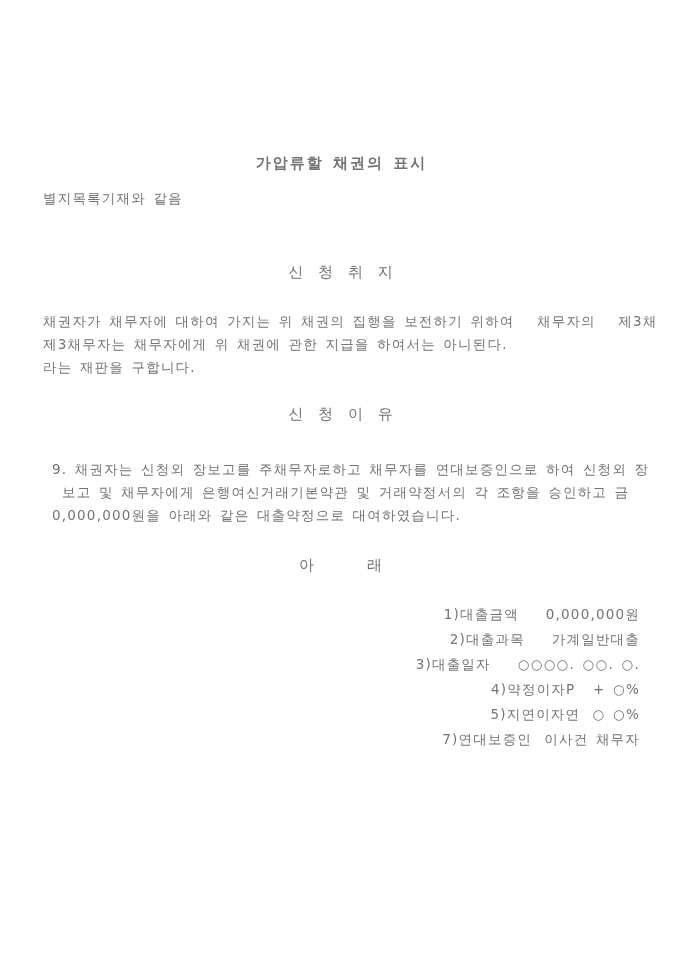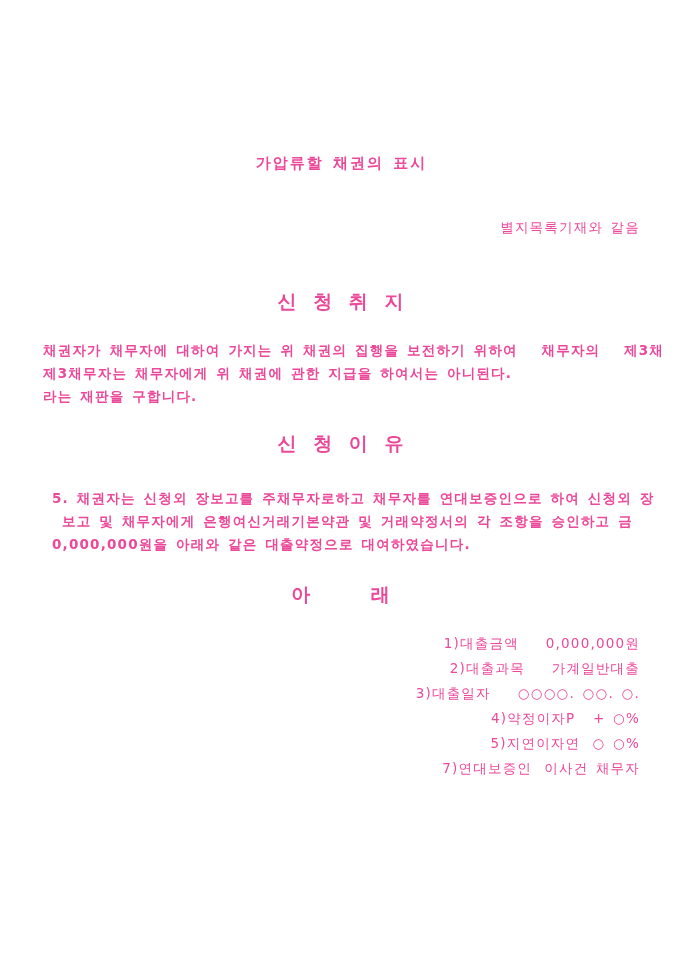--- a/index.html
+++ b/index.html
@@ -24,40 +24,38 @@
   }
   .doc-title {
     font-size: 15px;
     font-weight: bold;
     text-align: center;
     line-height: 22px;
     letter-spacing: 2px;
     white-space: pre;
   }
   .sec-heading {
-    font-size: 19px;
-    font-weight: bold;
+    font-size: 15px;
+    font-weight: normal;
     text-align: center;
     line-height: 22px;
     letter-spacing: 2px;
     word-spacing: 6px;
     white-space: pre;
   }
   .note {
-    margin-top: 42px;
+    margin-top: 13px;
     line-height: 22px;
     white-space: pre;
-    text-align: right;
   }
   .h-purport { margin-top: 52px; }
   .para { margin-top: 27px; }
   .para .line {
     line-height: 23px;
     white-space: pre;
-    font-weight: bold;
   }
   .h-reason { margin-top: 24px; }
   .para-reason { margin-top: 33px; }
   .indent-num  { margin-left: 9px; }
   .indent-cont { margin-left: 19px; }
   .h-below { margin-top: 27px; }
   .loan-list {
     margin-top: 26px;
     margin-left: 55px;
   }
@@ -72,38 +70,38 @@
     flex-shrink: 0;
     white-space: pre;
   }
   .loan-value {
     white-space: pre;
   }
 </style>
 </head>
 <body>
 
-<div class="page" style="background: rgb(255, 255, 255); color: #ec4899;">
+<div class="page" style="background: rgb(255, 255, 255); color: #737373;">
 
   <div class="doc-title">가압류할 채권의 표시</div>
 
   <div class="note">별지목록기재와 같음</div>
 
   <div class="sec-heading h-purport">신 청 취 지</div>
 
   <div class="para">
     <div class="line">채권자가 채무자에 대하여 가지는 위 채권의 집행을 보전하기 위하여   채무자의   제3채</div>
     <div class="line">제3채무자는 채무자에게 위 채권에 관한 지급을 하여서는 아니된다.</div>
     <div class="line">라는 재판을 구합니다.</div>
   </div>
 
   <div class="sec-heading h-reason">신 청 이 유</div>
 
   <div class="para para-reason">
-    <div class="line indent-num">5. 채권자는 신청외 장보고를 주채무자로하고 채무자를 연대보증인으로 하여 신청외 장</div>
+    <div class="line indent-num">9. 채권자는 신청외 장보고를 주채무자로하고 채무자를 연대보증인으로 하여 신청외 장</div>
     <div class="line indent-cont">보고 및 채무자에게 은행여신거래기본약관 및 거래약정서의 각 조항을 승인하고 금</div>
     <div class="line indent-num">0,000,000원을 아래와 같은 대출약정으로 대여하였습니다.</div>
   </div>
 
   <div class="sec-heading h-below">아    래</div>
 
   <div class="loan-list">
     <div class="loan-row">
       <span class="loan-label">1)대출금액</span>
       <span class="loan-value">0,000,000원</span>

